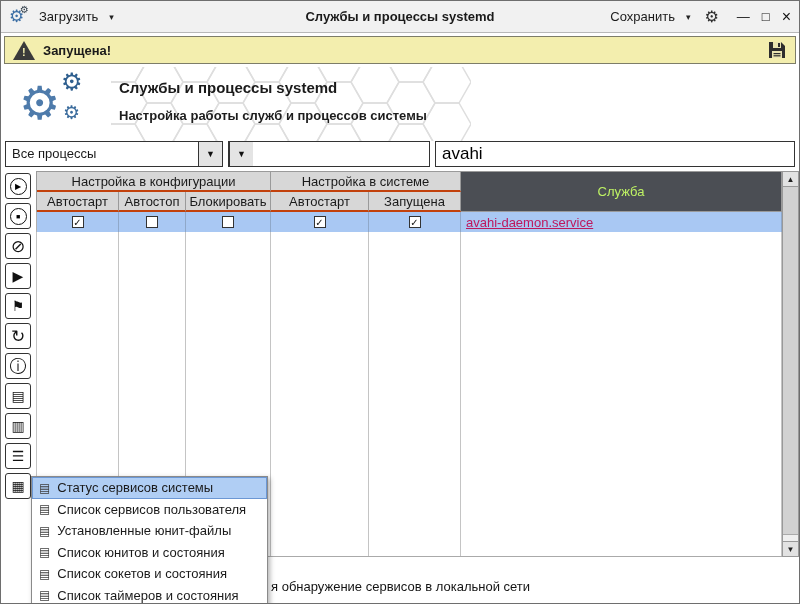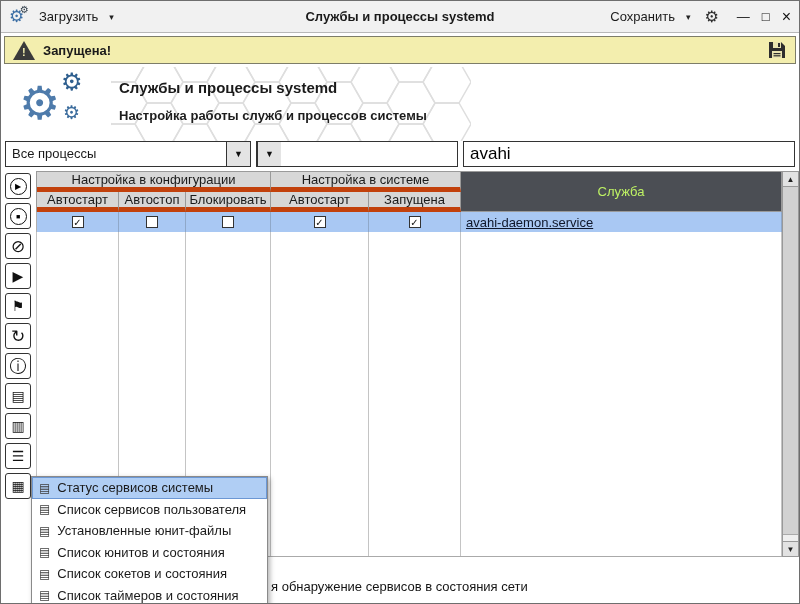--- a/index.html
+++ b/index.html
@@ -38,47 +38,47 @@
   .logo .lg3 { position:absolute; left:44px; top:34px; font-size:19px; color:#3a6b9c; line-height:20px; }
   .header-texts { position:absolute; left:118px; top:12px; z-index:1; }
   .header-title { font-size:15px; font-weight:bold; margin-bottom:12px; }
   .header-sub { font-size:13px; font-weight:bold; color:#1d1d1d; }
 
   
   .filters { display:flex; gap:5px; padding:0 4px; height:26px; margin-bottom:4px; }
   .combo { display:flex; height:26px; border:1px solid #333; background:#fff; align-items:stretch; }
   .combo-value { flex:1; padding:4px 6px; font-size:13px; white-space:nowrap; overflow:hidden; }
   .combo-btn { width:24px; background:#e4e4e4; border-left:1px solid #333; display:flex; align-items:center; justify-content:center; font-size:9px; color:#111; }
-  .combo-1 { width:246px; }
+  .combo-1 { width:218px; }
   .combo-2 { width:202px; }
   .search-input { flex:1; height:26px; border:1px solid #333; padding:0 6px; font-size:17px; font-family:"Liberation Sans","DejaVu Sans",sans-serif; outline:none; }
 
   
   .main { display:flex; height:386px; padding-left:4px; align-items:stretch; }
   .side-toolbar { width:31px; display:flex; flex-direction:column; gap:4px; padding-top:2px; }
   .tbtn { width:26px; height:26px; border:1px solid #333; border-radius:3px; background:#fff; display:flex; align-items:center; justify-content:center; cursor:default; padding:0; }
   .tbtn .glyph { font-size:14px; color:#111; line-height:1; }
   .tbtn .circled { width:17px; height:17px; border:1.5px solid #111; border-radius:50%; display:flex; align-items:center; justify-content:center; font-size:8px; }
   .tbtn .big { font-size:17px; }
 
   .table-wrap { flex:1; display:flex; flex-direction:column; border-bottom:1px solid #aaa; }
   .tgrid { display:grid; grid-template-columns:82px 67px 85px 98px 92px 1fr; }
   .thead { border-top:1px solid #9a9a9a; border-left:1px solid #9a9a9a; grid-template-rows:20px 20px; }
-  .hcell { background:#d7d7d7; border-right:1px solid #9a9a9a; border-bottom:5px solid #c2410c; display:flex; align-items:center; justify-content:center; font-size:13px; }
+  .hcell { background:#d7d7d7; border-right:1px solid #9a9a9a; border-bottom:2px solid #c2410c; display:flex; align-items:center; justify-content:center; font-size:13px; }
   .gh1 { grid-column:1/4; grid-row:1; }
   .gh2 { grid-column:4/6; grid-row:1; }
   .service-h { grid-column:6/7; grid-row:1/3; background:#4b4e54; color:#bef264; border-right:1px solid #9a9a9a; border-bottom:1px solid #9a9a9a; display:flex; align-items:center; justify-content:center; font-size:13px; }
   .sub1{grid-column:1;grid-row:2;} .sub2{grid-column:2;grid-row:2;} .sub3{grid-column:3;grid-row:2;}
   .sub4{grid-column:4;grid-row:2;} .sub5{grid-column:5;grid-row:2;}
 
   .trow { height:20px; background:#a9c8f3; border-left:1px solid #b0b0b0; }
   .trow .cell { border-right:1px solid #8fa8c9; display:flex; align-items:center; justify-content:center; height:20px; }
   .trow .cell.svc { justify-content:flex-start; padding-left:5px; }
   .cb { width:12px; height:12px; border:1px solid #333; background:#fff; font-size:10px; line-height:11px; text-align:center; color:#111; font-weight:bold; }
-  .svc-link { color:#0f172a; text-decoration:underline; font-size:13px; cursor:pointer; }
+  .svc-link { color:#be185d; text-decoration:underline; font-size:13px; cursor:pointer; }
 
   .tbody-fill { flex:1; border-left:1px solid #c4c4c4; }
   .tbody-fill .fcell { border-right:1px solid #c4c4c4; height:100%; }
   .tbody-fill.tgrid { height:100%; }
 
   
   .scrollbar { width:17px; border:1px solid #999; background:#f2f2f2; display:flex; flex-direction:column; }
   .sb-btn { height:15px; background:#e2e2e2; text-align:center; font-size:8px; line-height:15px; color:#222; }
   .sb-up { border-bottom:1px solid #999; }
   .sb-down { border-top:1px solid #999; }
@@ -279,21 +279,21 @@
 
     <div class="scrollbar">
       <div class="sb-btn sb-up">▲</div>
       <div class="sb-thumb"></div>
       <div class="sb-track-gap"></div>
       <div class="sb-btn sb-down">▼</div>
     </div>
   </div>
 
   <div class="statusbar">
-    <span>я обнаружение сервисов в состояния сети</span>
+    <span>я обнаружение сервисов в локальной сети</span>
   </div>
 
   <div class="popup">
     <div class="pitem sel">
       <span class="picon">▤</span>
       <span>Статус сервисов системы</span>
     </div>
     <div class="pitem">
       <span class="picon">▤</span>
       <span>Список сервисов пользователя</span>

